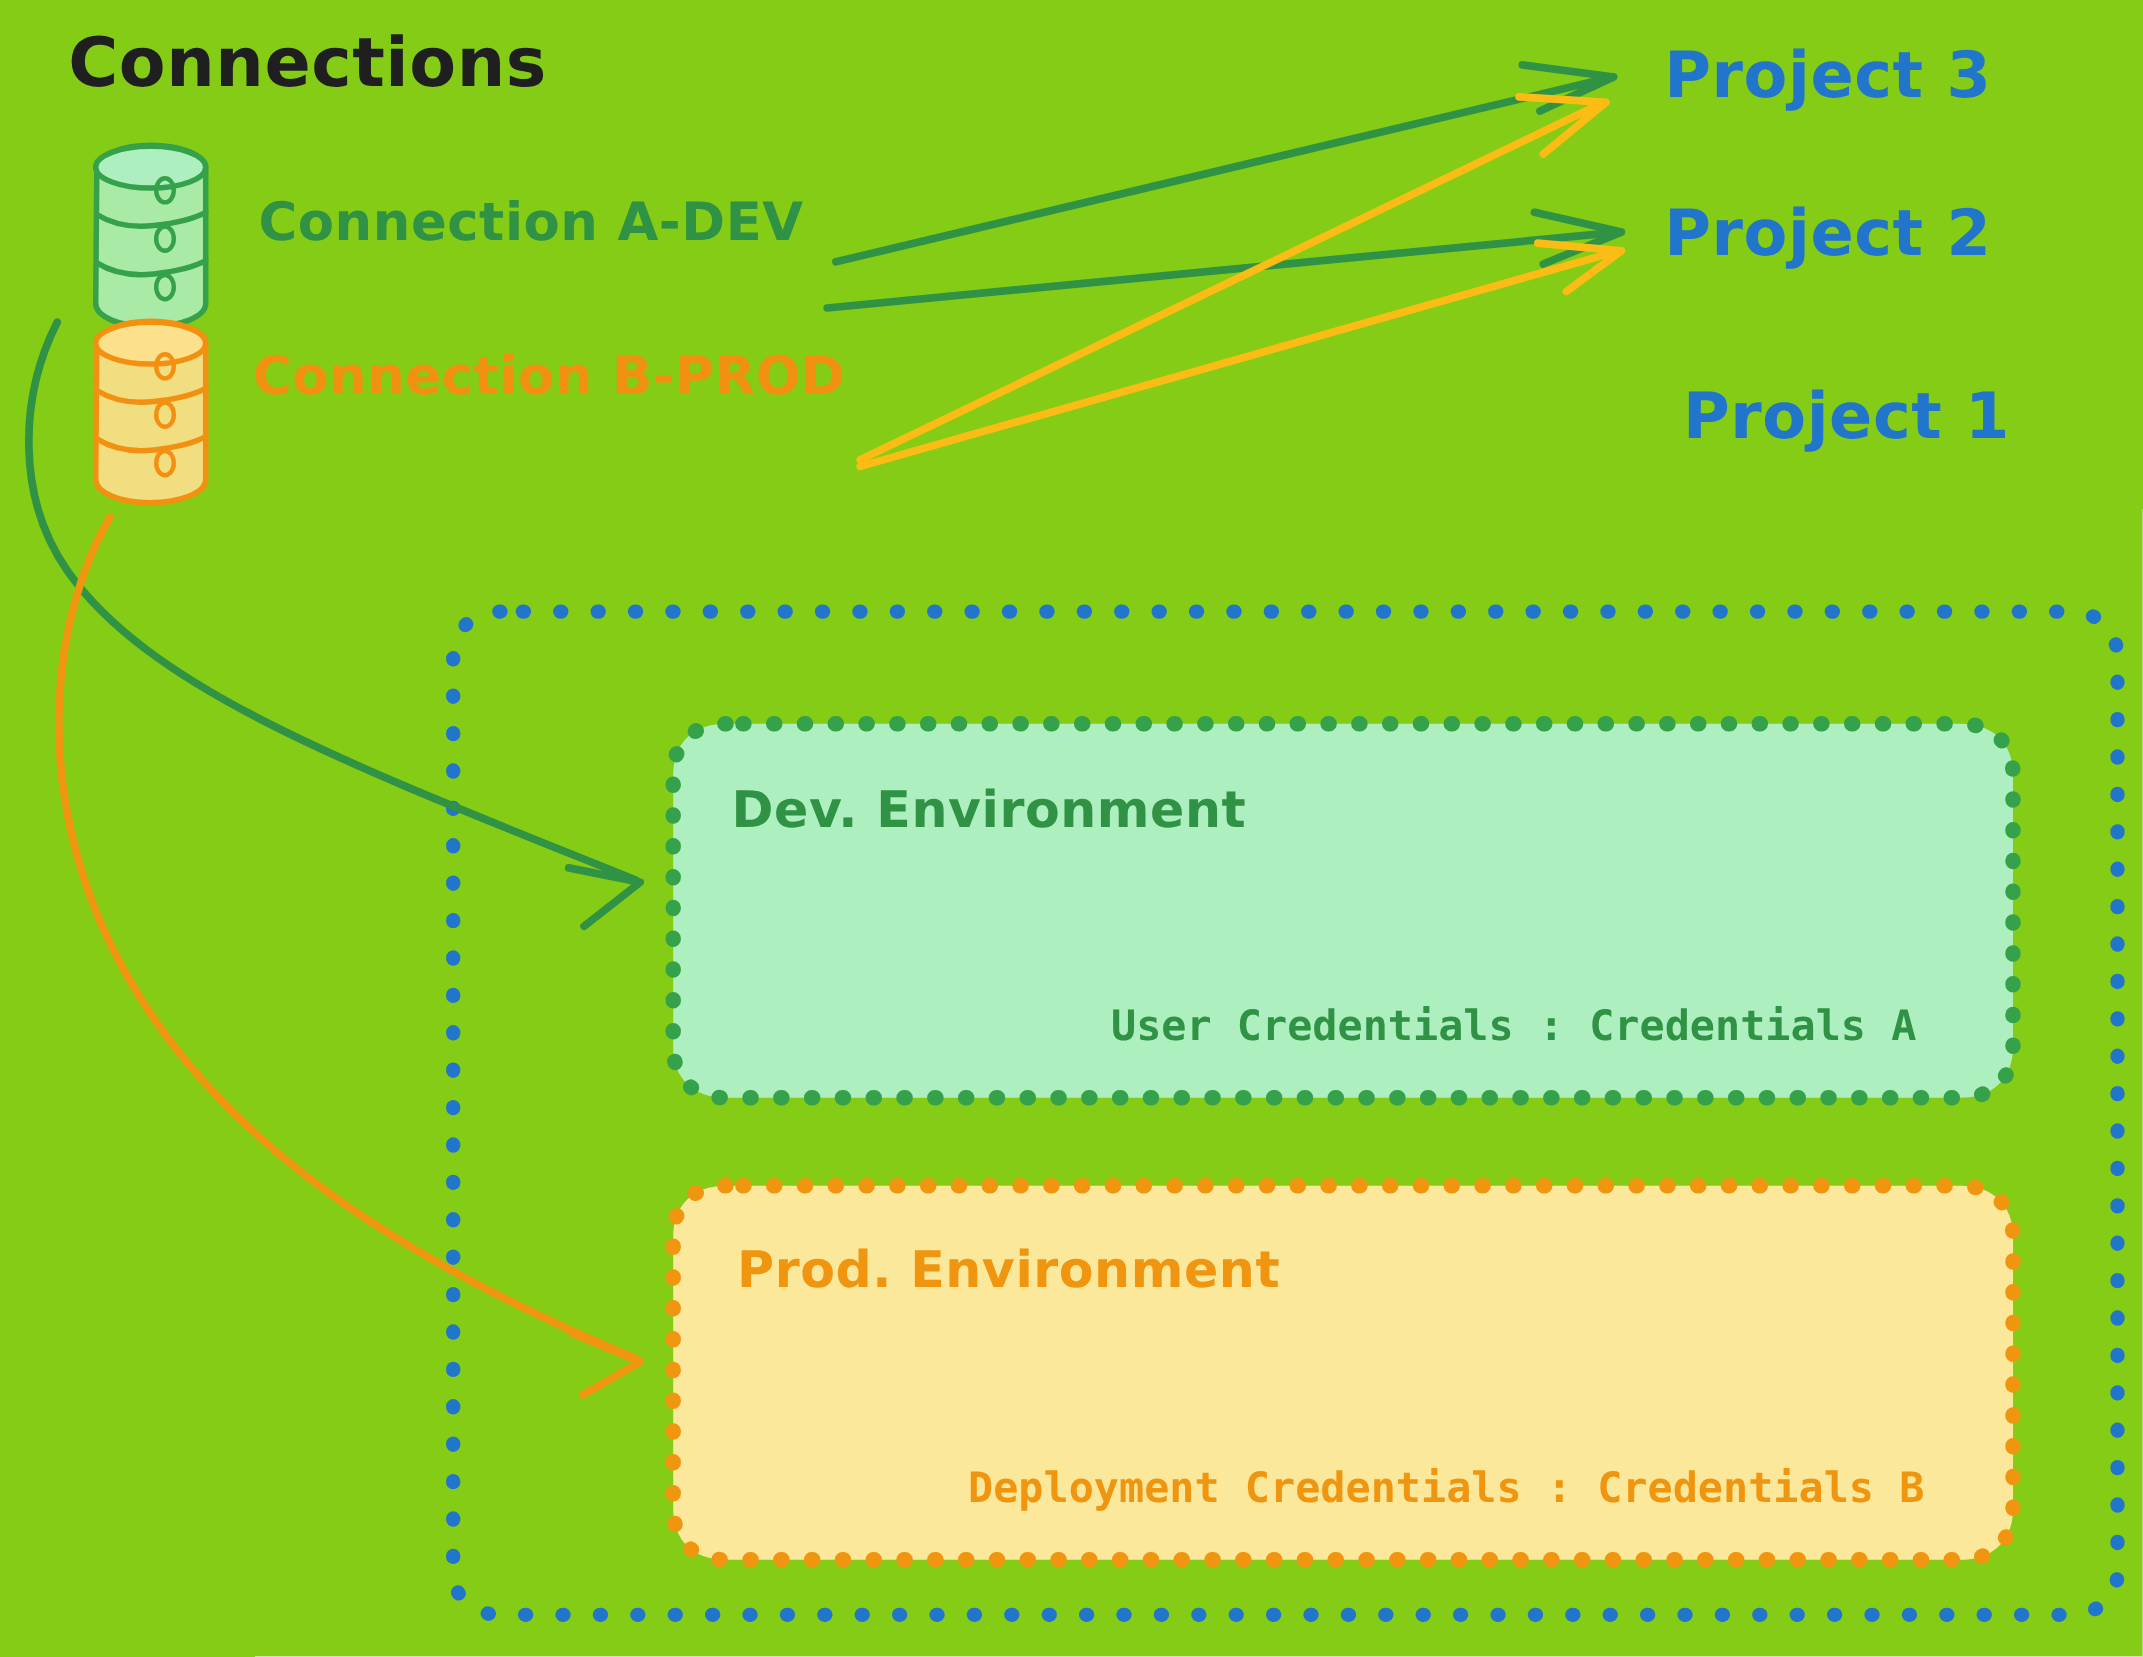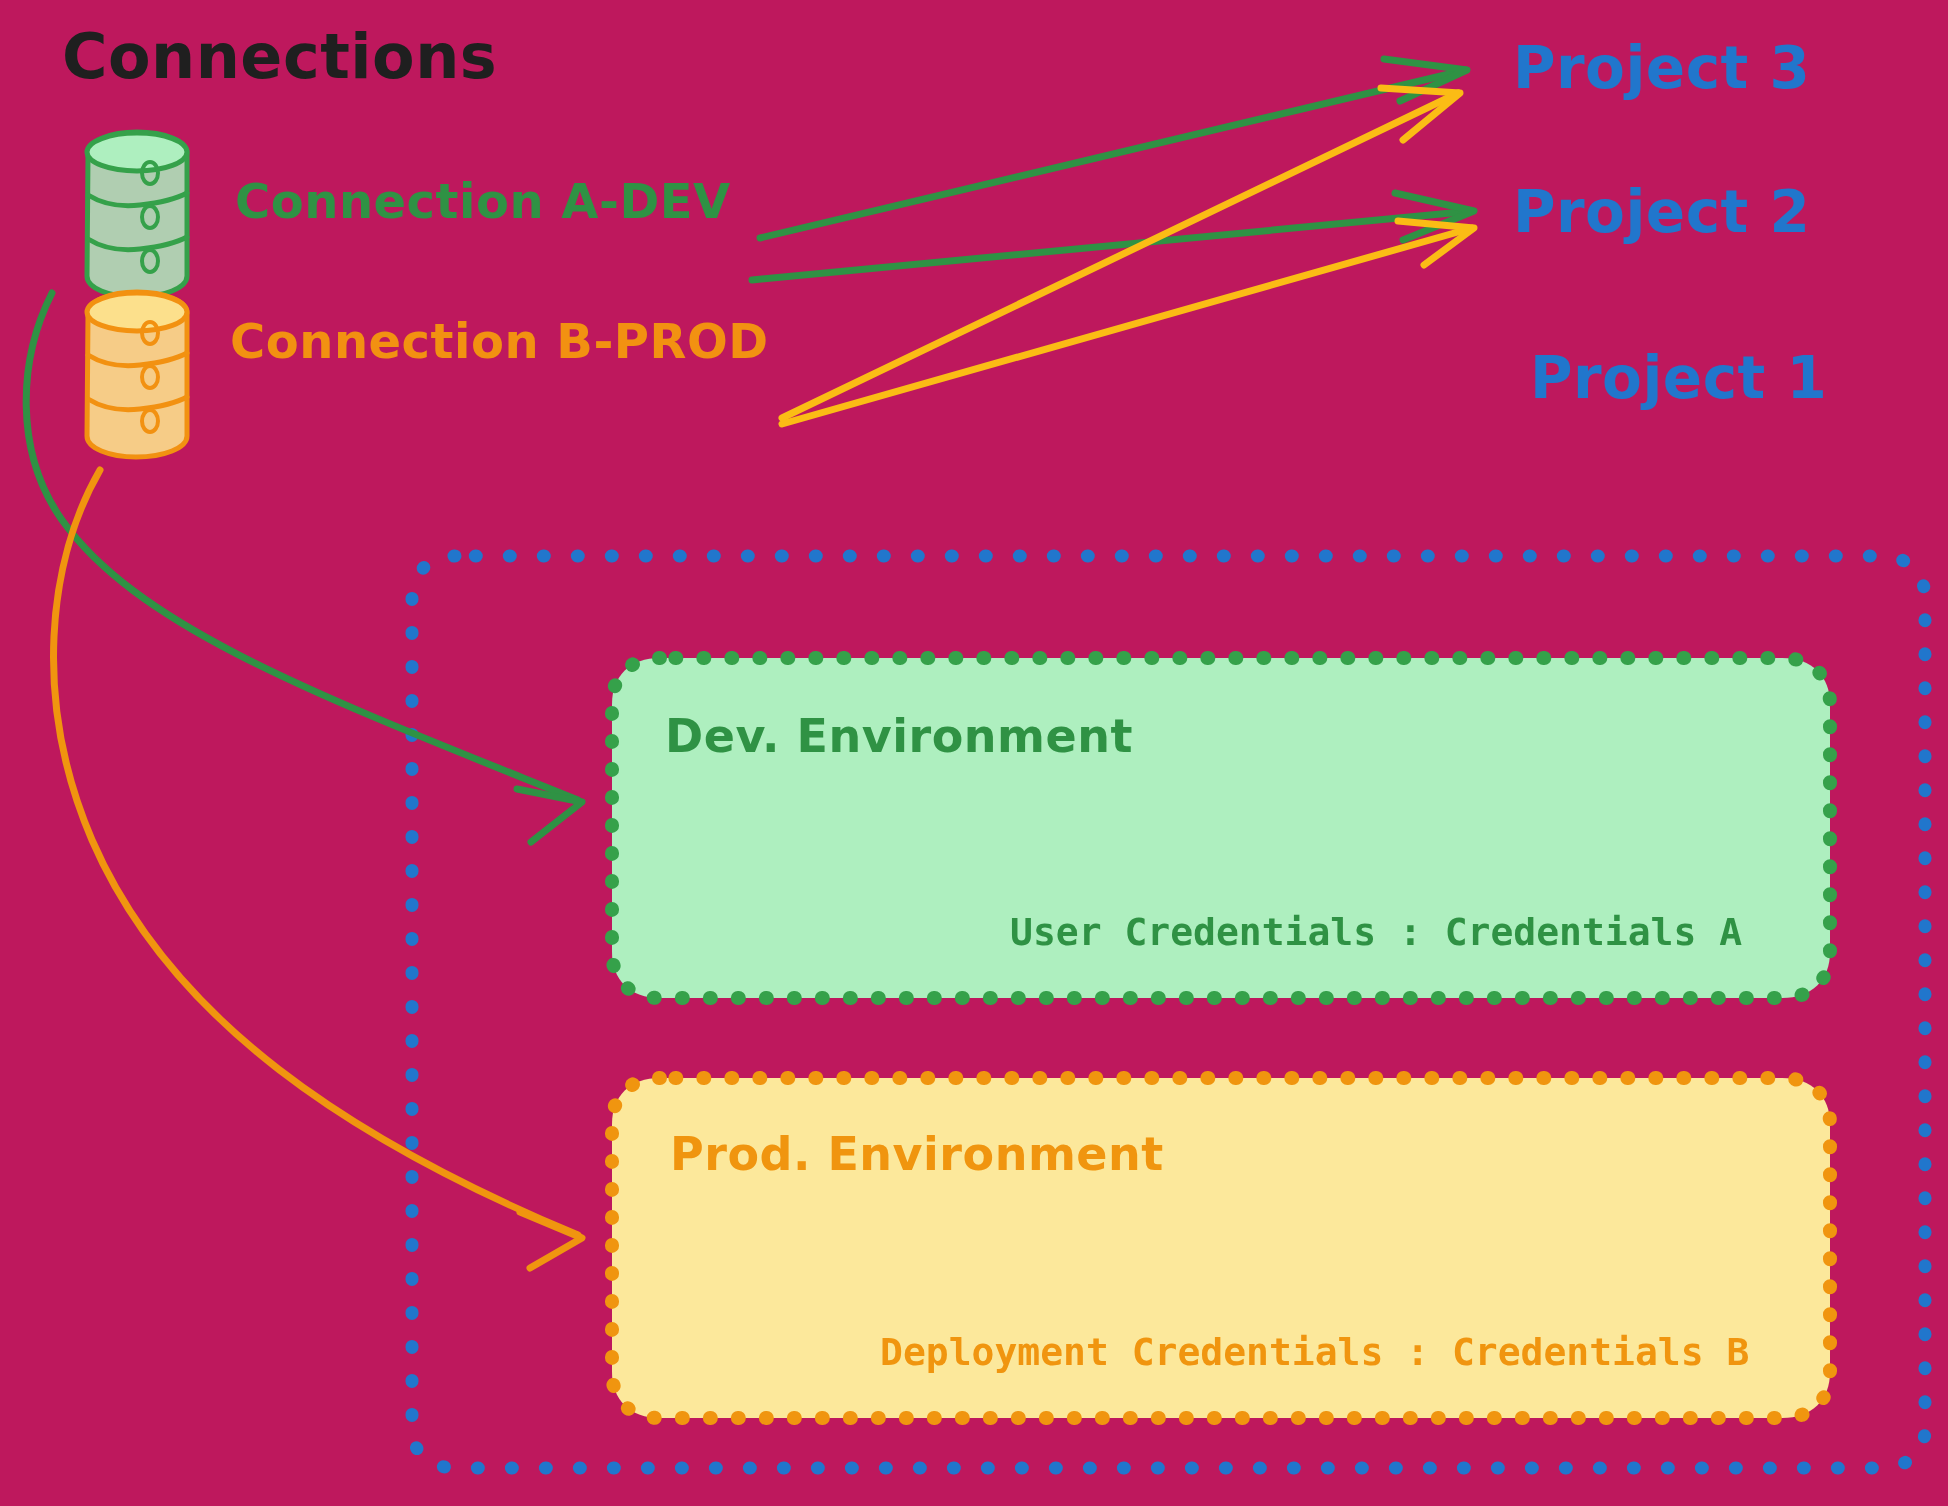--- a/index.html
+++ b/index.html
@@ -4,21 +4,21 @@
 <style>
   html, body {
     margin: 0;
     padding: 0;
     background: #ffffff;
   }
   #canvas {
     position: relative;
     width: 1948px;
     height: 1506px;
-    background: #be185d;
+    background: #84cc16;
     overflow: hidden;
     font-family: "DejaVu Sans", sans-serif;
   }
   svg.layer {
     position: absolute;
     top: 0;
     left: 0;
     width: 1948px;
     height: 1506px;
   }

